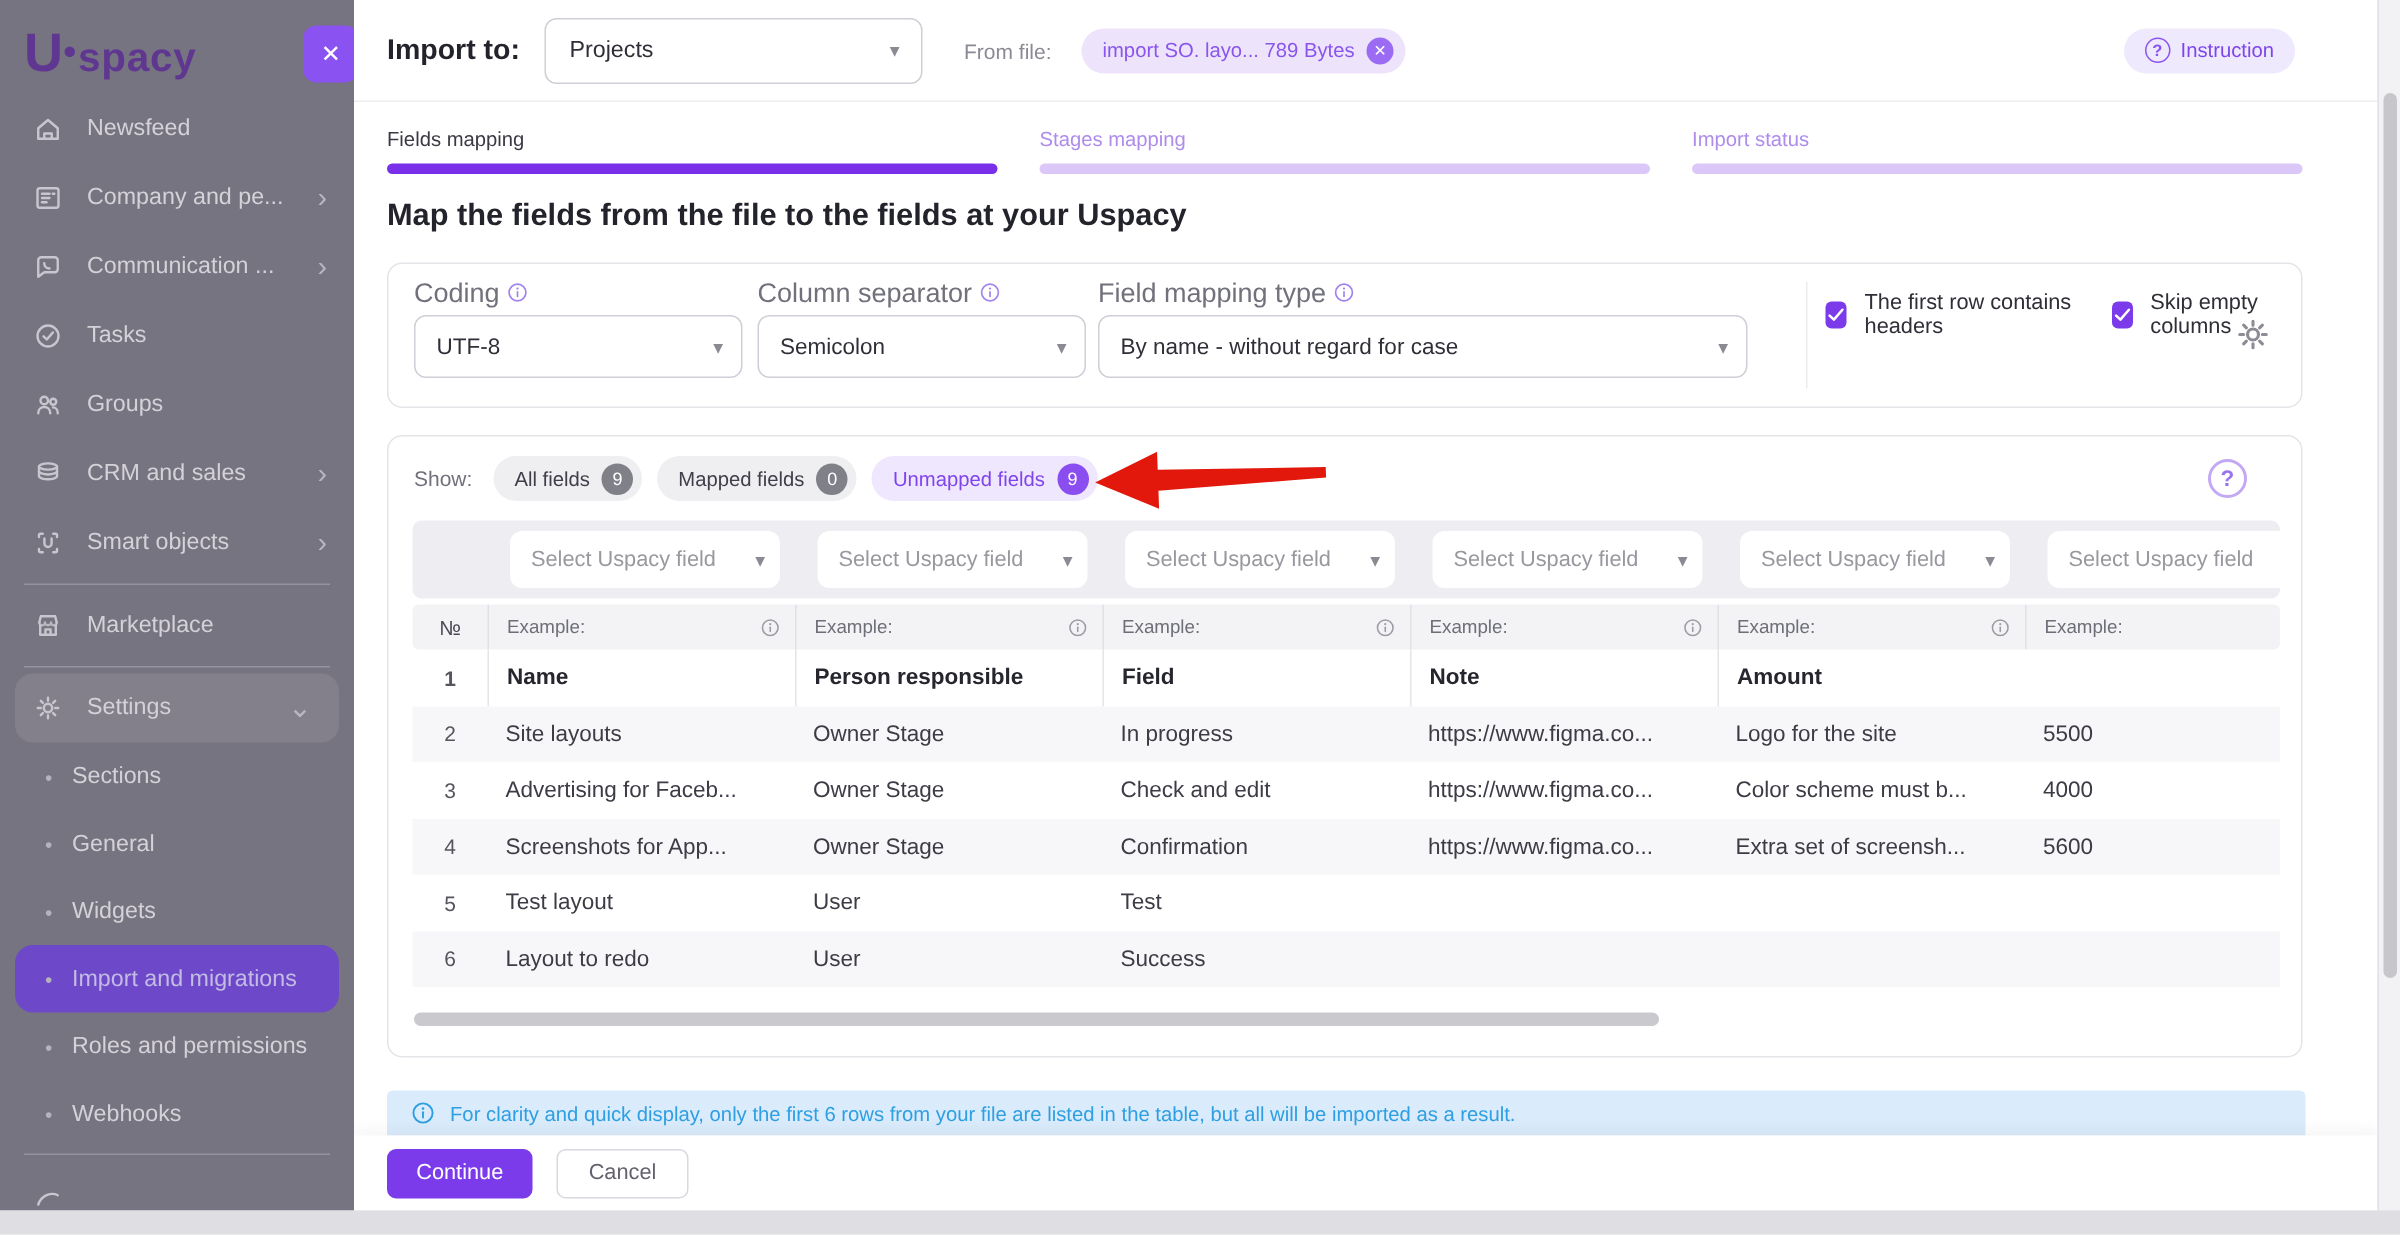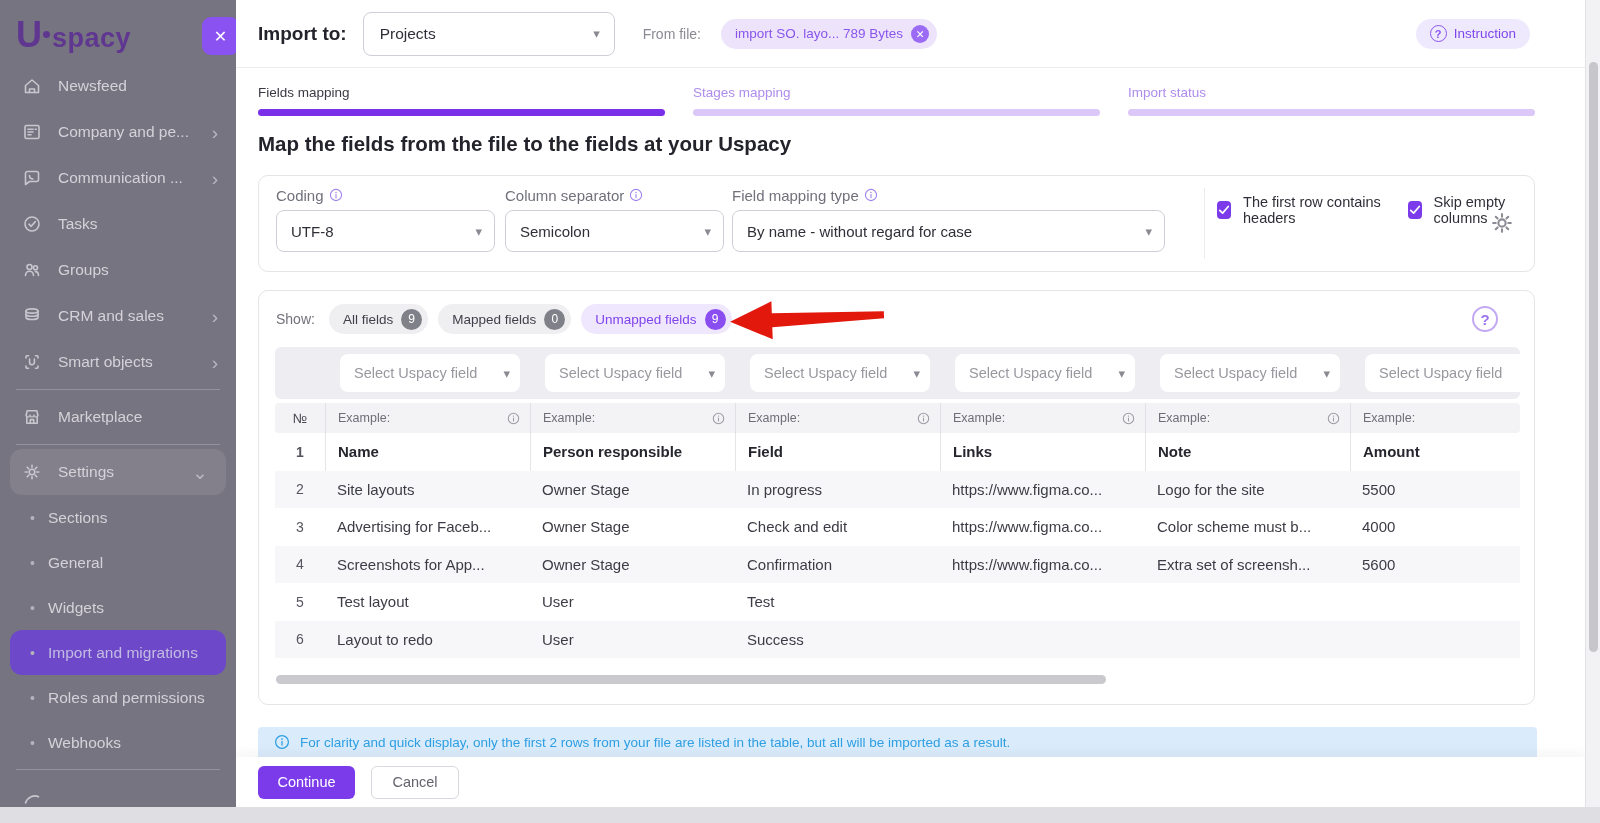--- a/index.html
+++ b/index.html
@@ -46,21 +46,21 @@
   .step.active .s-label { color:#3A3A44; }
   .step.active .s-bar { background:#7A2FE9; }
   .step.upcoming .s-label { color:#AE8CEC; }
   .step.upcoming .s-bar { background:#DCC8F8; }
 
   .heading { position:absolute; left:22px; top:132px; font-size:20.5px; font-weight:700; color:#23232B; }
 
   .card { position:absolute; border:1px solid #E4E4E9; border-radius:10px; background:#fff; }
   .settings-card { left:22px; top:175px; width:1277px; height:97px; }
   .fgroup { position:absolute; top:10px; }
-  .f-label { display:flex; align-items:center; gap:5px; font-size:15px; color:#71717C; height:18px; }
+  .f-label { display:flex; align-items:center; gap:5px; font-size:18px; color:#71717C; height:18px; }
   .f-label .info { color:#A183EE; }
   .info { width:14px; height:14px; }
   .fgroup .select { margin-top:6px; height:42px; padding:0 12px 0 14px; font-size:15px; color:#2F2F38; }
   .g1 { left:17px; width:219px; } .g2 { left:246px; width:219px; } .g3 { left:473px; width:433px; }
   .vdiv { position:absolute; left:945px; top:12px; bottom:12px; width:1px; background:#ECECF0; }
   .checks { position:absolute; left:958px; top:18px; display:flex; gap:13px; }
   .check-row { display:flex; align-items:center; gap:12px; cursor:pointer; }
   .checkbox { width:18px; height:18px; background:#7B3BEA; border-radius:4px; display:flex; align-items:center; justify-content:center; }
   .checkbox svg { stroke:#fff; fill:none; stroke-width:2.2; stroke-linecap:round; stroke-linejoin:round; }
   .check-label { font-size:14.5px; color:#2F2F38; }
@@ -477,21 +477,20 @@
             <span>Example:</span>
           </div>
       </div>
 
       <div class="rows">
         <div class="trow bold tgrid">
           <div class="numcell">1</div>
           <div class="tcell">Name</div>
           <div class="tcell">Person responsible</div>
           <div class="tcell">Field</div>
-          <div class="tcell">Links</div>
           <div class="tcell">Note</div>
           <div class="tcell">Amount</div>
         </div>
         <div class="trow alt tgrid">
           <div class="numcell">2</div>
           <div class="tcell">Site layouts</div>
           <div class="tcell">Owner Stage</div>
           <div class="tcell">In progress</div>
           <div class="tcell">https://www.figma.co...</div>
           <div class="tcell">Logo for the site</div>
@@ -537,21 +536,21 @@
 
       <div class="hscroll-thumb"></div>
     </section>
 
     <div class="banner">
       <svg class="info" viewBox="0 0 20 20">
           <circle cx="10" cy="10" r="8" fill="none" stroke="currentColor" stroke-width="1.6"></circle>
           <circle cx="10" cy="6.3" r="1.1" fill="currentColor"></circle>
           <rect x="9.2" y="8.6" width="1.6" height="6" rx="0.8" fill="currentColor"></rect>
         </svg>
-      <span class="banner-text">For clarity and quick display, only the first 2 rows from your file are listed in the table, but all will be imported as a result.</span>
+      <span class="banner-text">For clarity and quick display, only the first 6 rows from your file are listed in the table, but all will be imported as a result.</span>
     </div>
 
     <div class="footer">
       <button class="btn btn-continue">Continue</button>
       <button class="btn btn-cancel">Cancel</button>
     </div>
 
   </main>
 
   <div class="vscroll">

